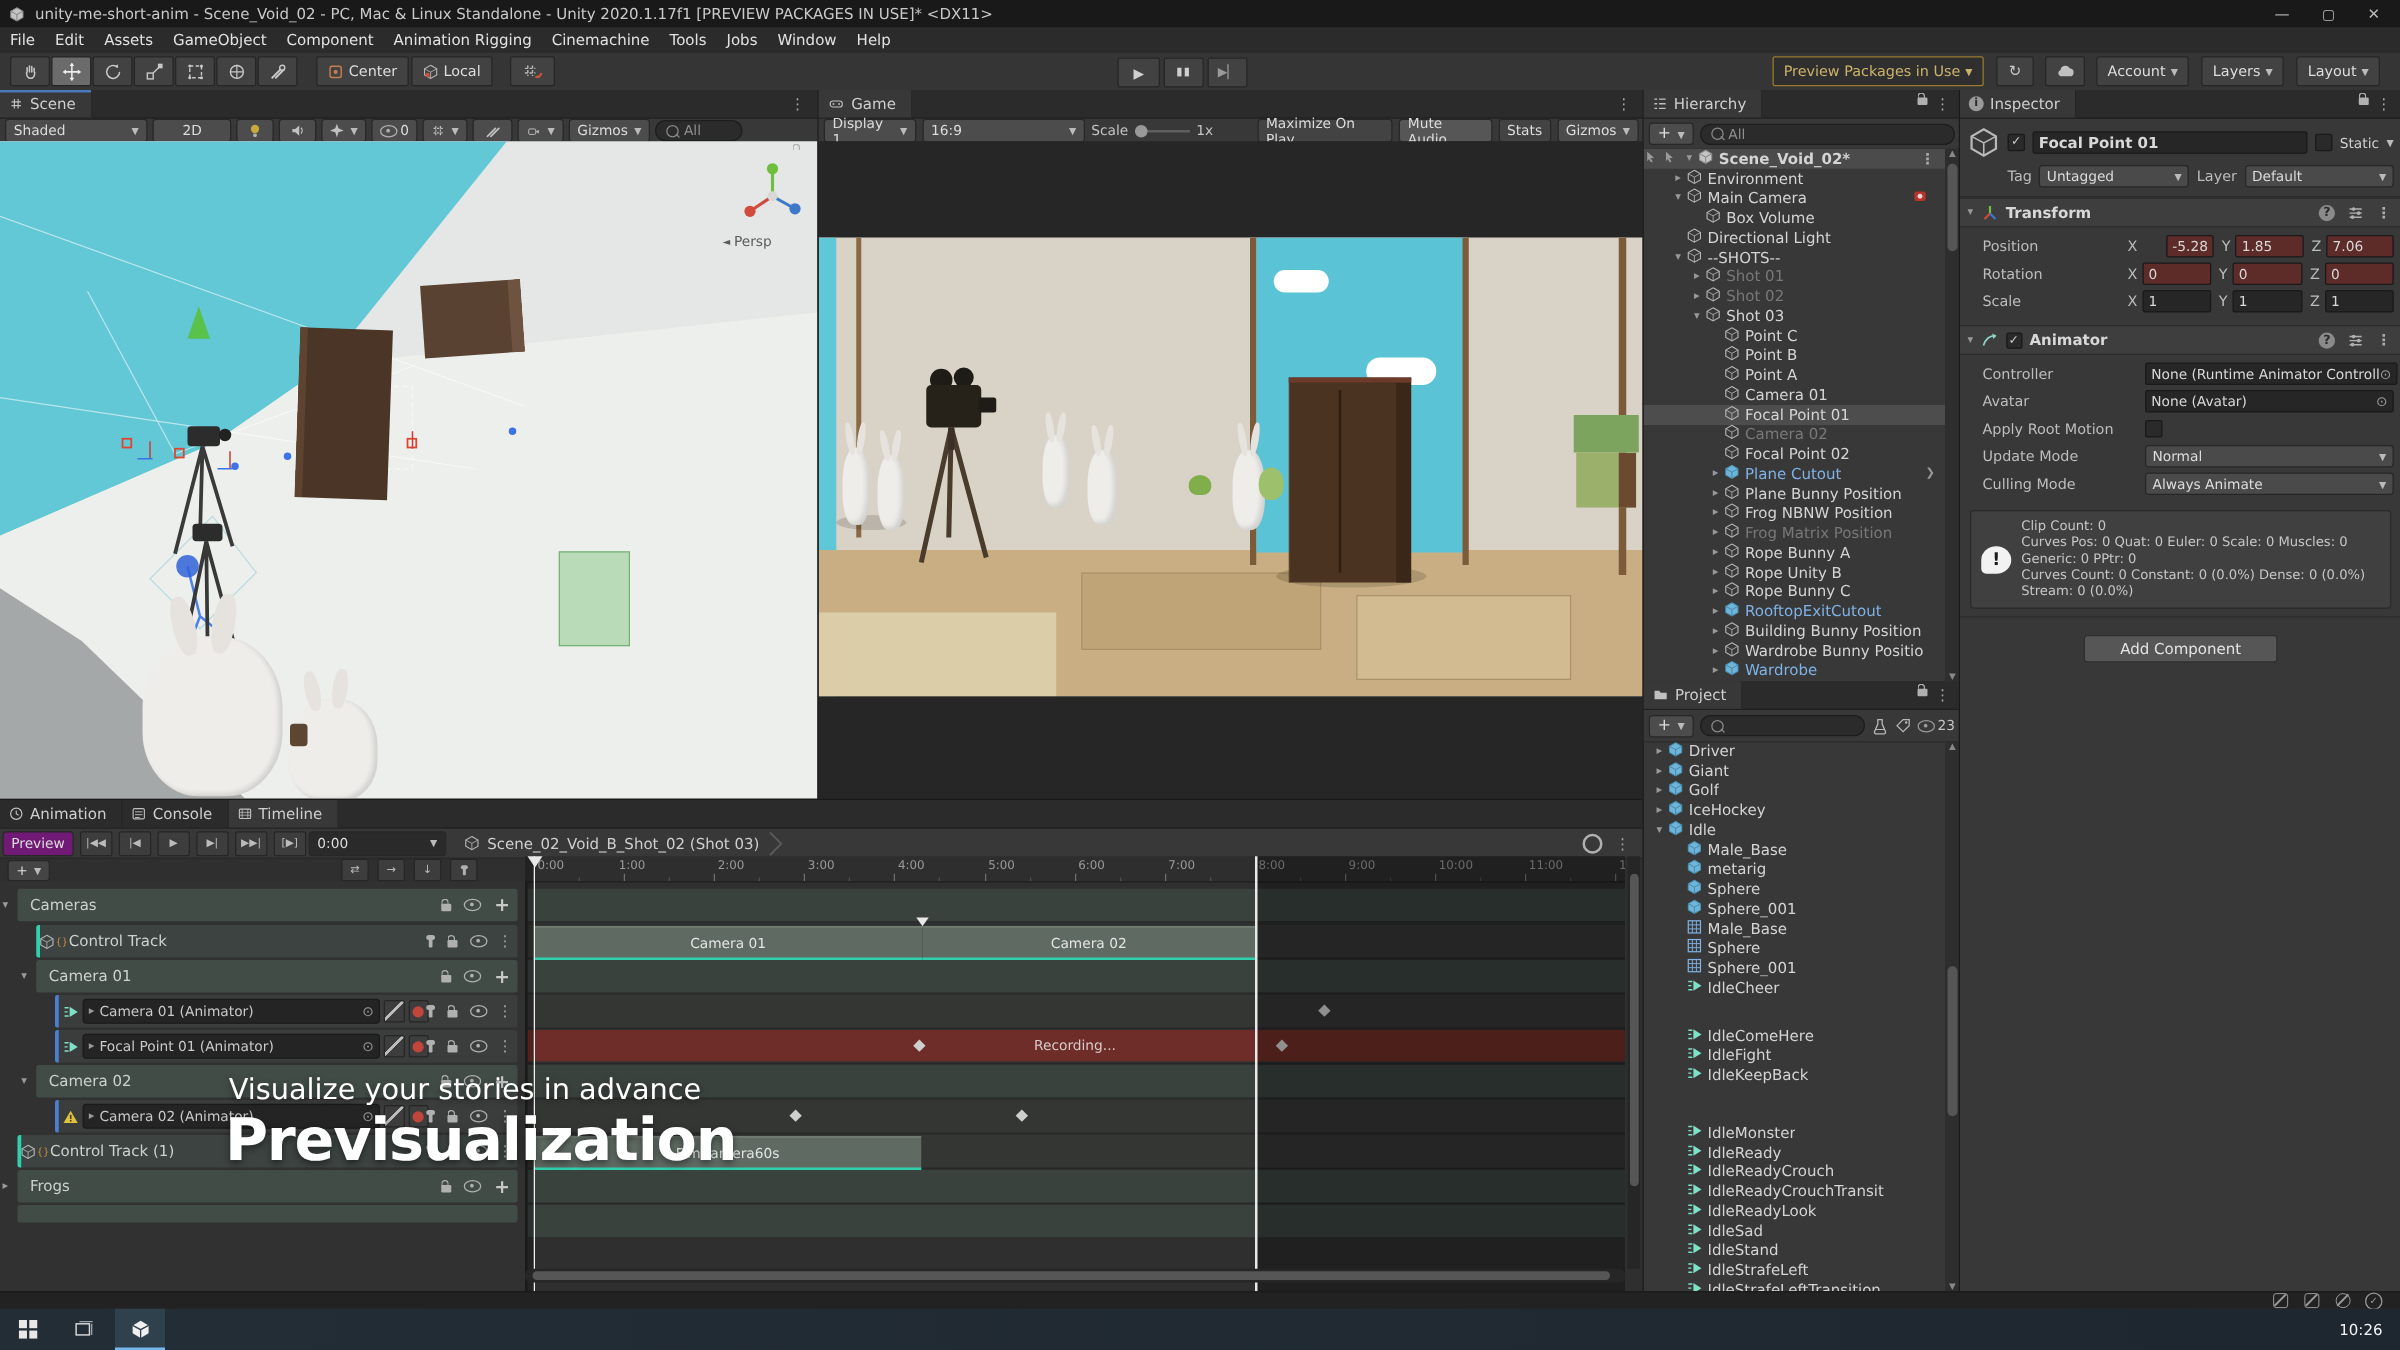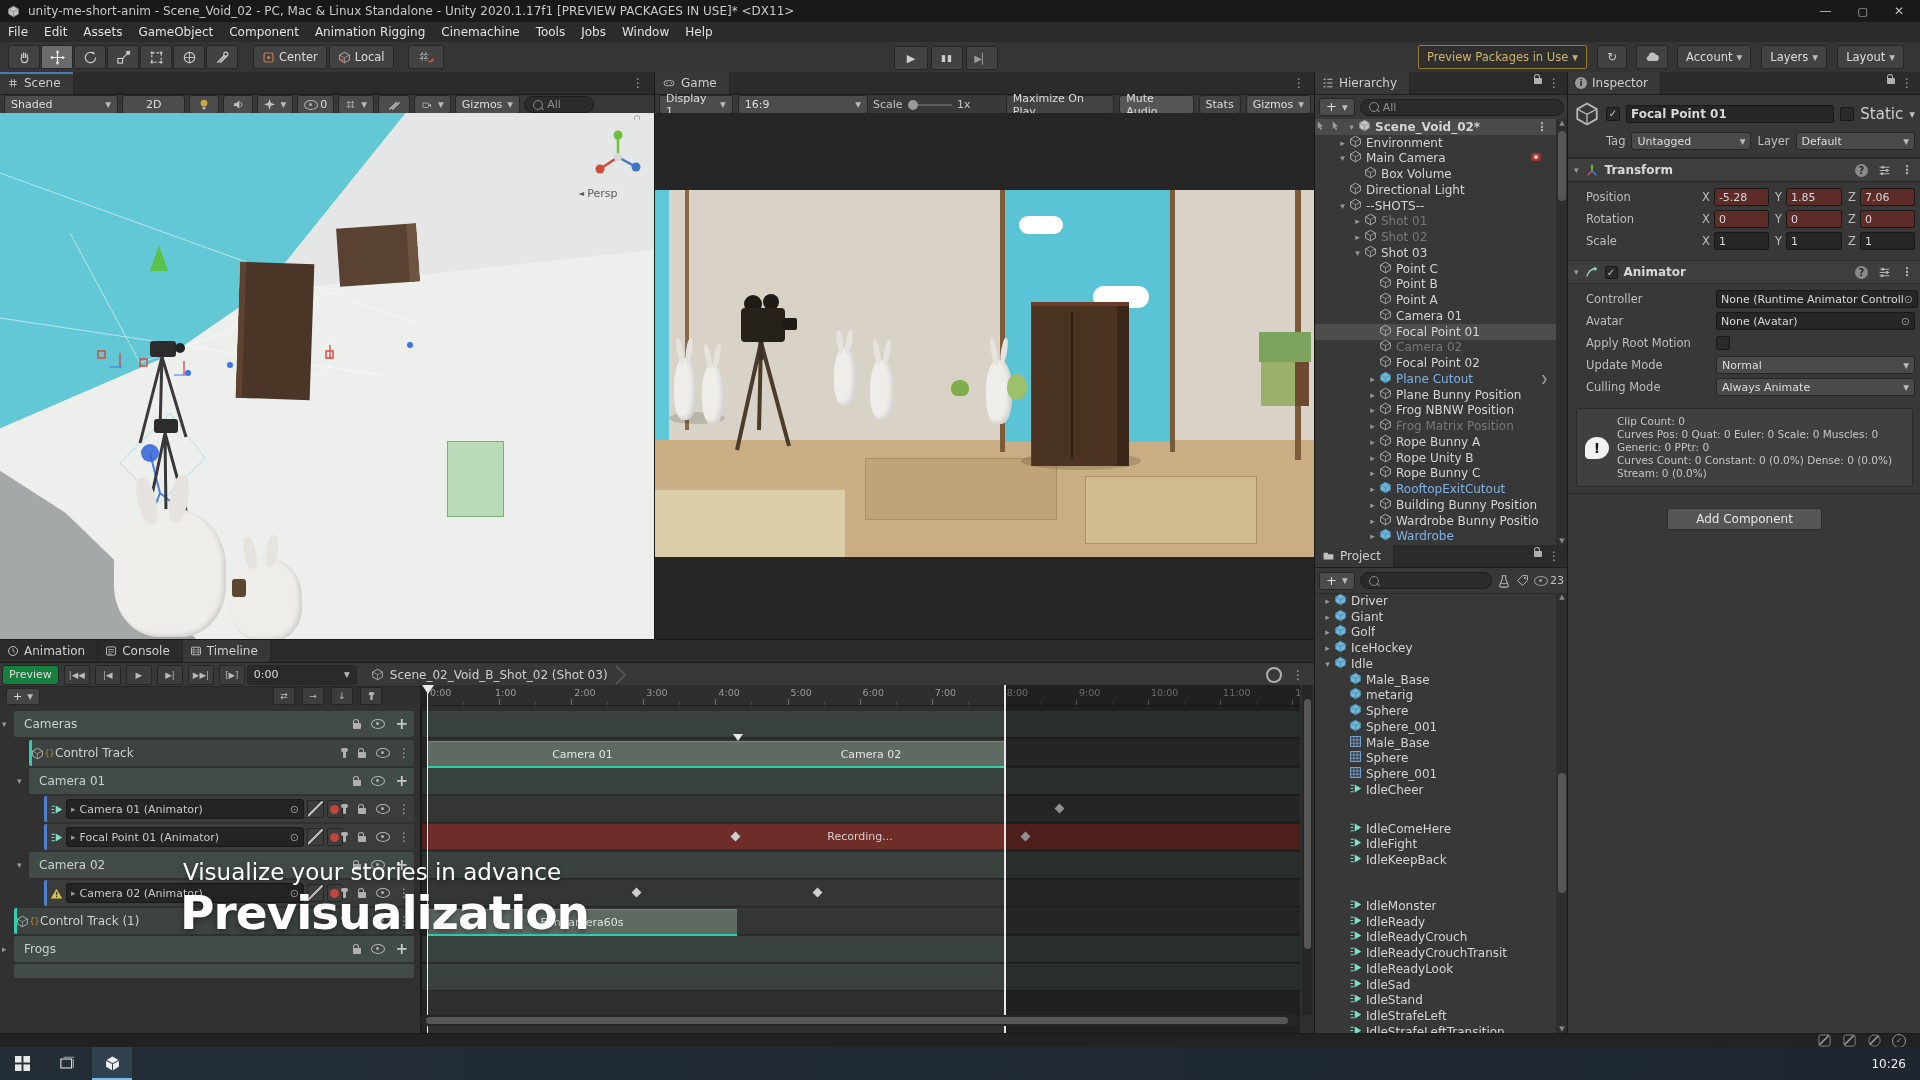--- a/index.html
+++ b/index.html
@@ -538,21 +538,21 @@
         <div class="tab">
           <svg width="12" height="12" viewBox="0 0 16 16">
             <use href="#s-film"></use>
           </svg>
           <span>Timeline</span>
         </div>
         <div style="flex: 1 1 0%;"></div>
       </div>
 
     <div class="row" style="height:23px;background:#383838;border-bottom:1px solid #262626;padding:0 2px;gap:2px">
-      <div class="dd" style="background:#15803d;height:18px">
+      <div class="dd" style="background:#701a75;height:18px">
           <span>Preview</span>
         </div>
       <div class="row" id="tl-transport" style="gap:2px">
           <div class="minibtn" style="width: 24px; height: 18px; font-size: 8.5px;">|◀◀</div>
           <div class="minibtn" style="width: 24px; height: 18px; font-size: 8.5px;">|◀</div>
           <div class="minibtn" style="width: 24px; height: 18px; font-size: 8.5px;">▶</div>
           <div class="minibtn" style="width: 24px; height: 18px; font-size: 8.5px;">▶|</div>
           <div class="minibtn" style="width: 24px; height: 18px; font-size: 8.5px;">▶▶|</div>
           <div class="minibtn" style="width: 24px; height: 18px; font-size: 8.5px;">[▶]</div>
         </div>
@@ -1292,21 +1292,21 @@
 
     <div class="row" style="padding:6px 6px 2px 6px;gap:6px">
       <svg width="26" height="26" viewBox="0 0 16 16">
           <use href="#s-cube"></use>
         </svg>
       <span class="chk">✓</span>
       <div class="field" style="flex:1;font-weight:bold;font-size:12px">
           <span>Focal Point 01</span>
         </div>
       <span class="chk"></span>
-      <span style="font-size:15px;color:#cfcfcf">Static</span>
+      <span style="font-size:11px;color:#cfcfcf">Static</span>
       <span class="caret">▼</span>
     </div>
     <div class="row" style="padding:3px 6px 7px 38px;gap:6px;font-size:11.5px;color:#bdbdbd;border-bottom:1px solid #2a2a2a">
       <span>Tag</span>
       <div class="cdd" style="width:108px">
           <span>Untagged</span>
           <span class="caret">▼</span>
         </div>
       <span>Layer</span>
       <div class="cdd" style="flex:1">
@@ -1331,21 +1331,21 @@
           <circle cx="11" cy="8" r="1.8" fill="#b0b0b0"></circle>
           <circle cx="5" cy="12" r="1.8" fill="#b0b0b0"></circle>
         </svg>
       <span class="kebab" style="margin-right:8px">⋮</span>
     </div>
     <div id="tr-rows" style="padding:4px 6px 8px 6px">
         <div class="row" style="display: flex; align-items: center; height: 22px; font-size: 11.5px; color: rgb(189, 189, 189); gap: 6px;">
           <span style="width: 110px; flex: 0 0 auto; padding-left: 12px;">Position</span>
           <div style="display: flex; align-items: center; gap: 4px; flex: 1 1 0%;">
             <span>X</span>
-            <div class="field red" style="flex: 1 1 0%;">-5.28</div>
+            <div class="field red" style="flex: 1 1 0%; margin-left: 19px;">-5.28</div>
           </div>
           <div style="display: flex; align-items: center; gap: 4px; flex: 1 1 0%;">
             <span>Y</span>
             <div class="field red" style="flex: 1 1 0%;">1.85</div>
           </div>
           <div style="display: flex; align-items: center; gap: 4px; flex: 1 1 0%;">
             <span>Z</span>
             <div class="field red" style="flex: 1 1 0%;">7.06</div>
           </div>
         </div>

